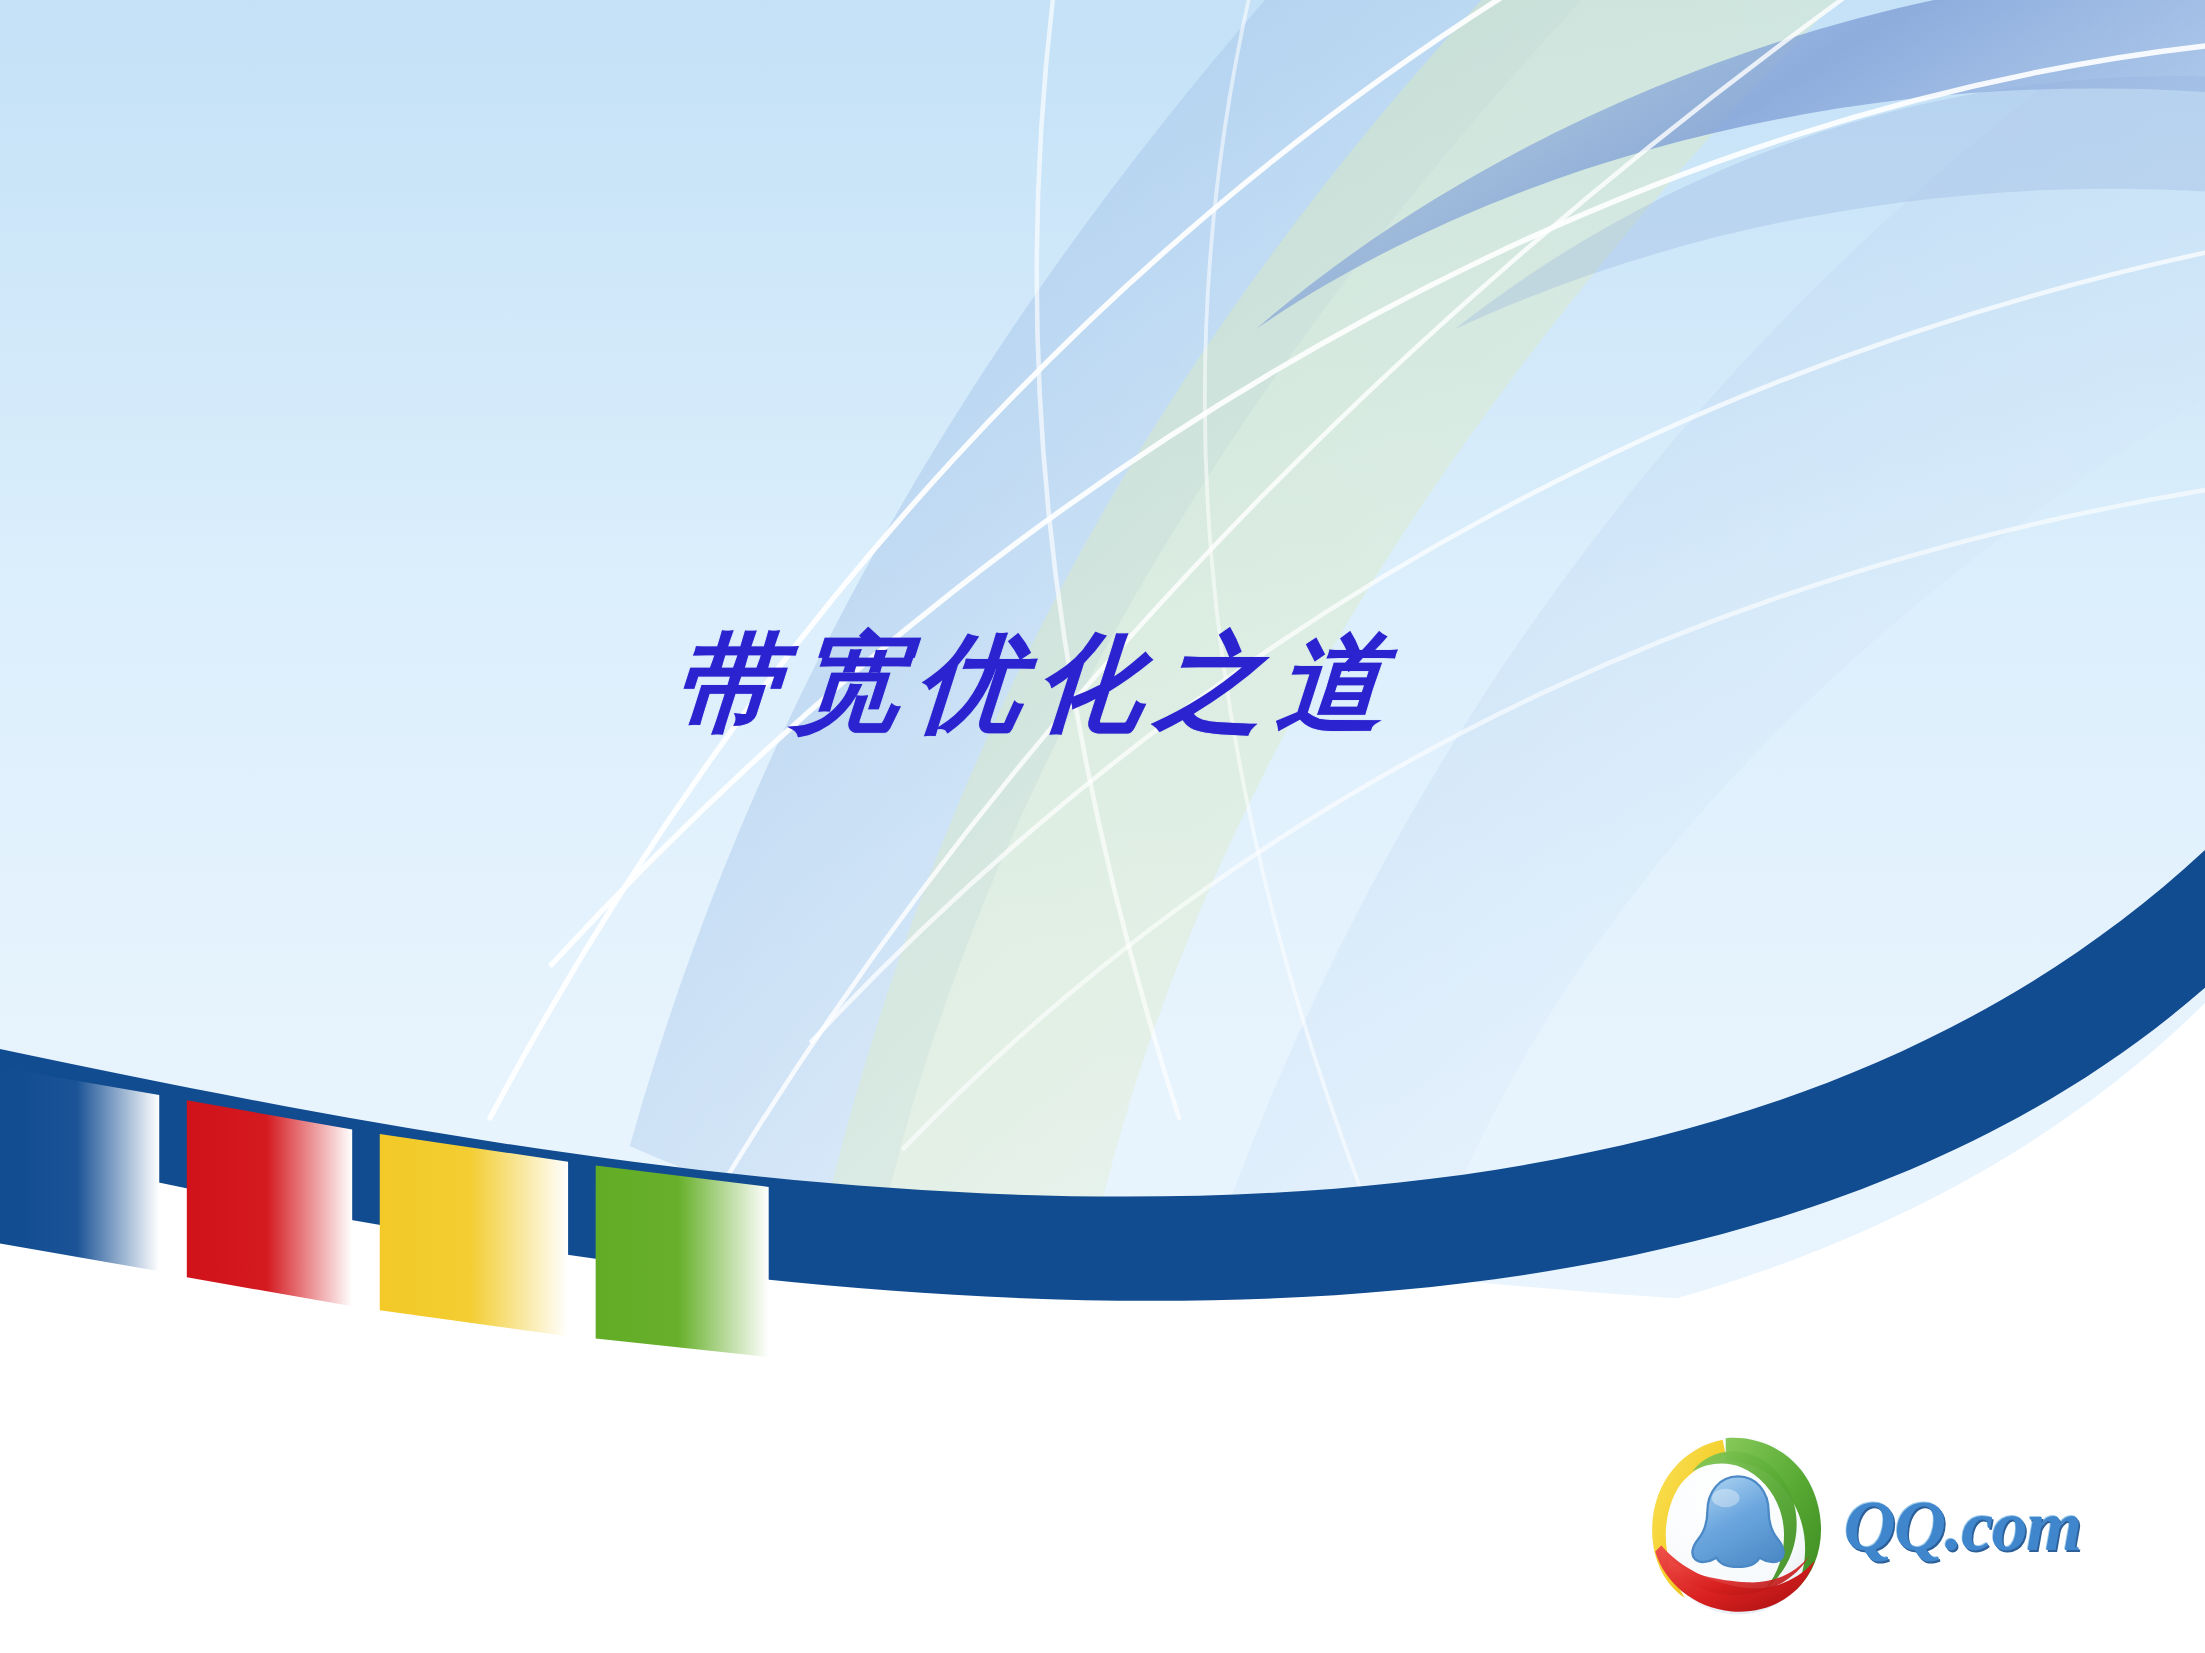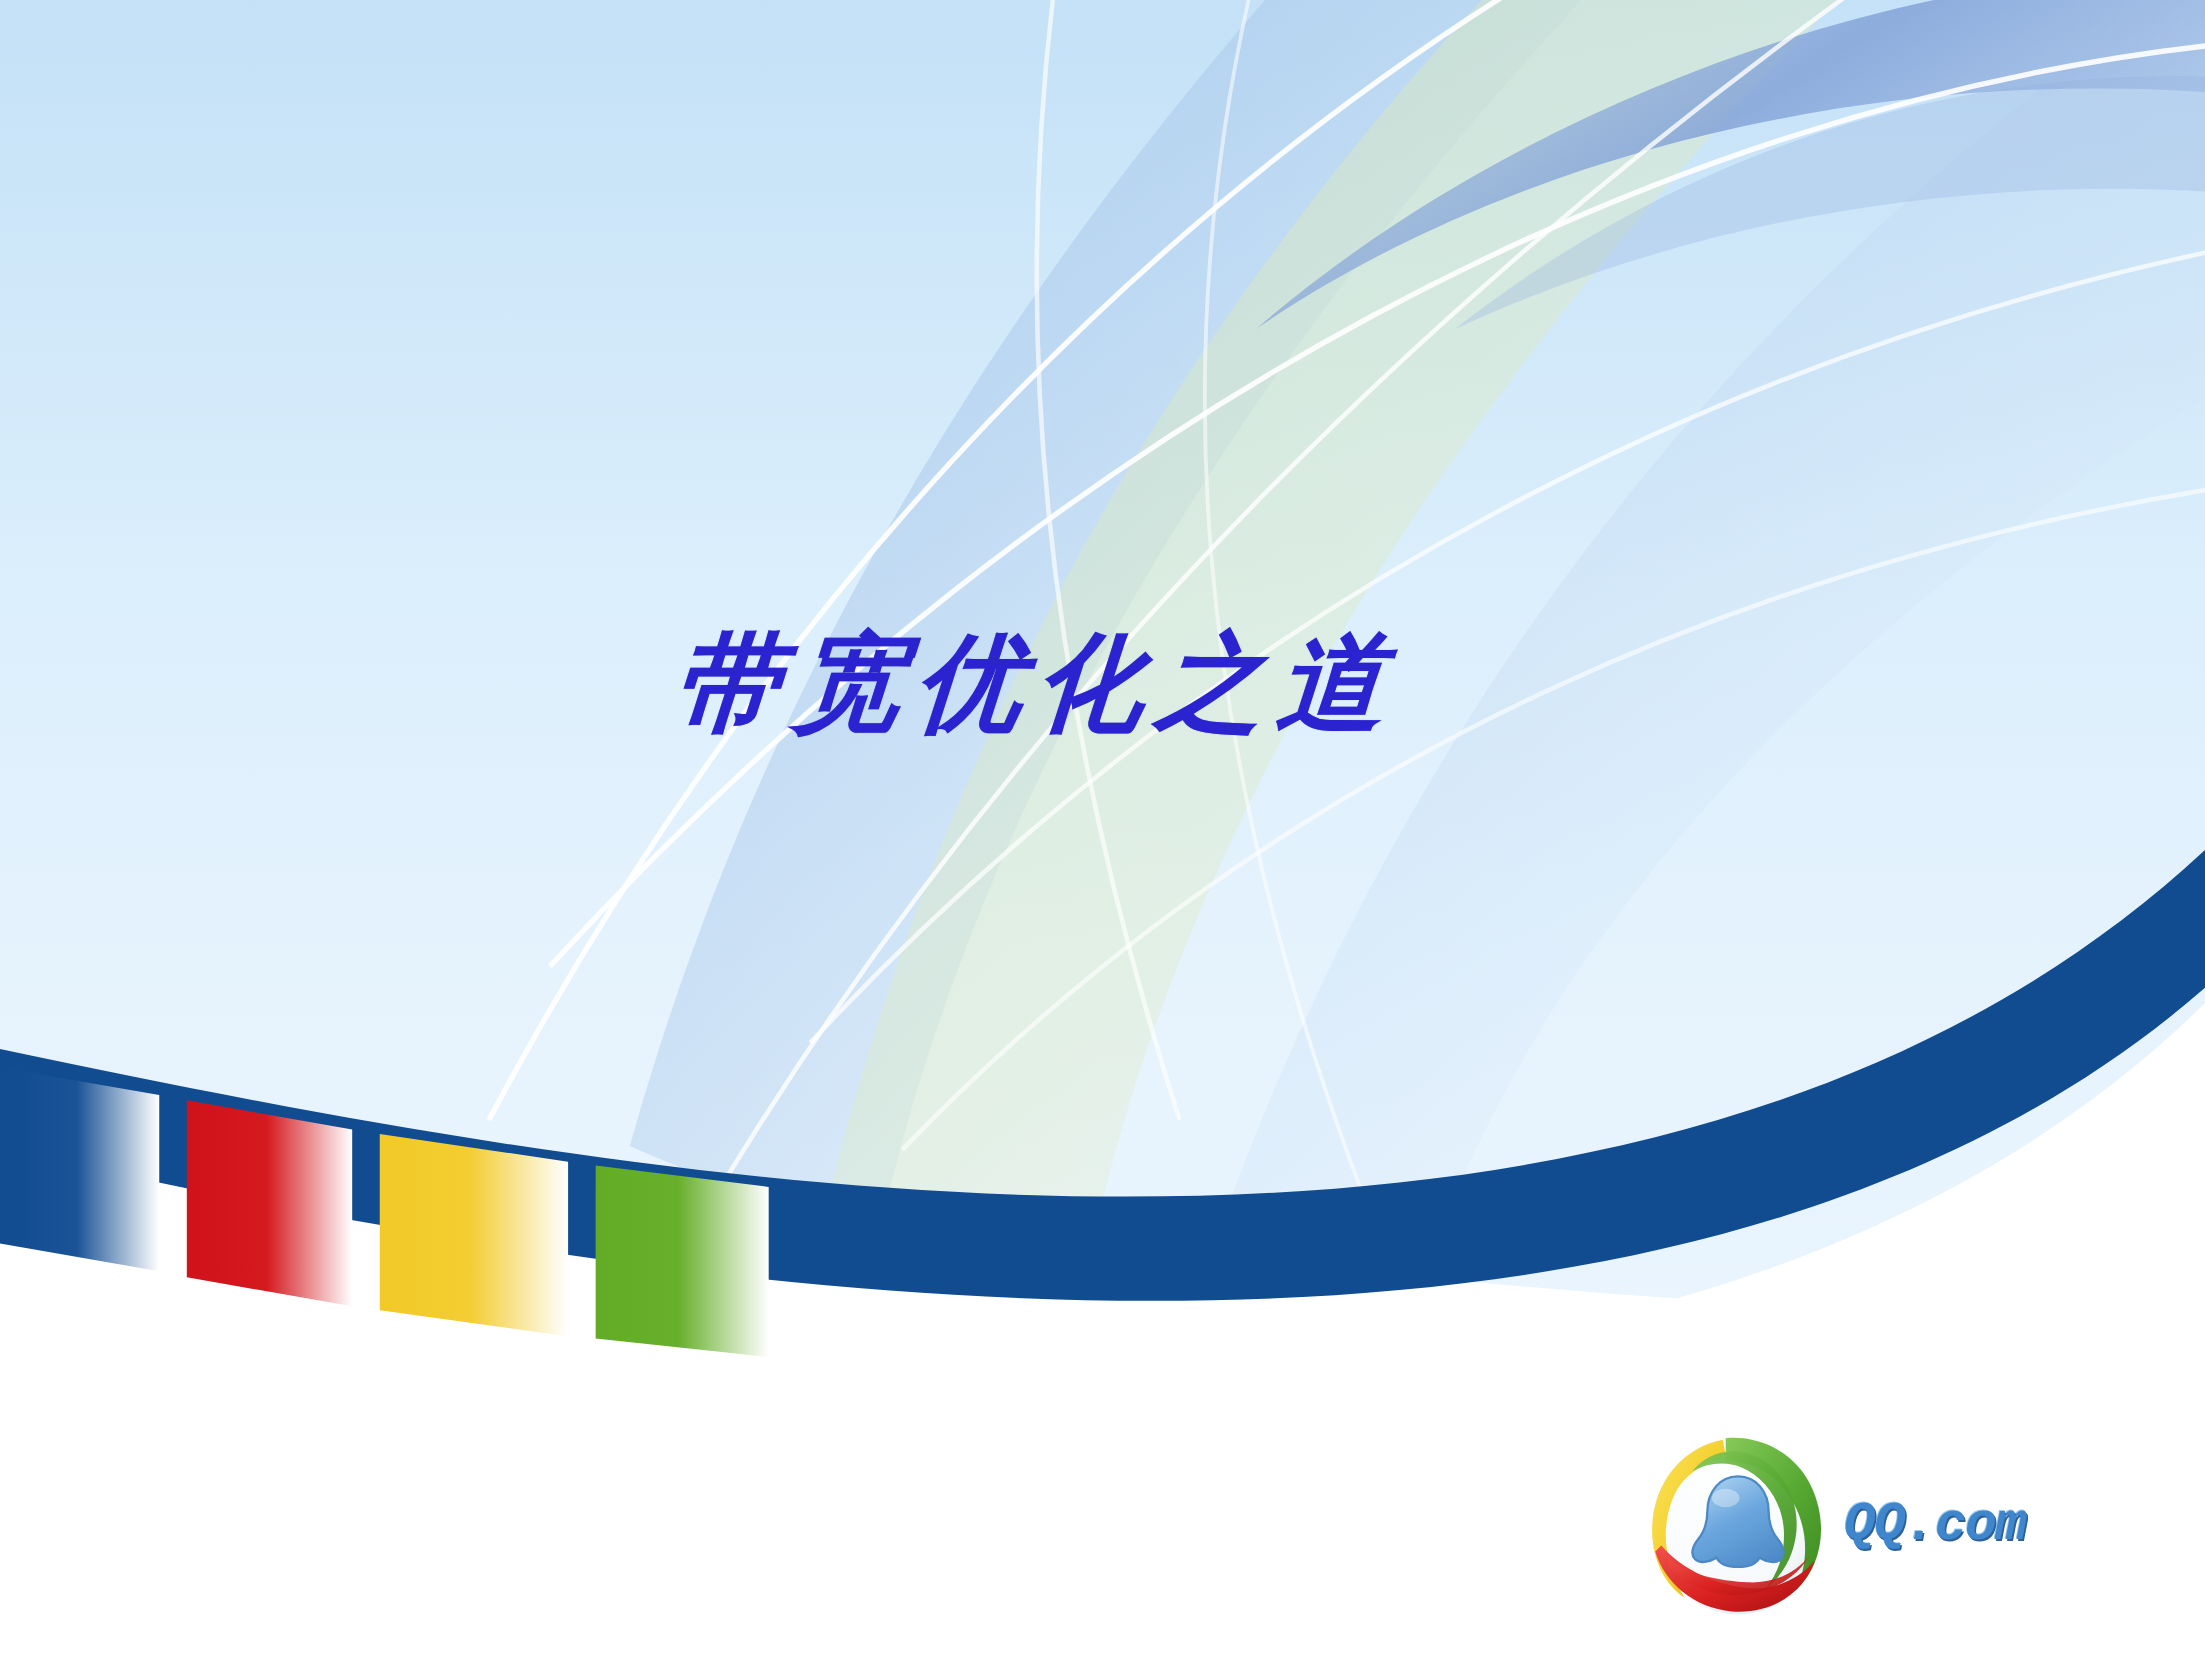--- a/index.html
+++ b/index.html
@@ -79,22 +79,22 @@
     font-size: 86px;
     font-weight: 700;
     color: #3d82c9;
     letter-spacing: 1.5px;
     text-shadow:
        1.5px 1.5px 0 #2c5f96,
       -0.8px -0.8px 0 #8fc0e8;
     white-space: nowrap;
   }
   #logo-en {
-    font-family: Liberation Mono, monospace;
-    font-size: 53px;
+    font-family: Liberation Serif, serif;
+    font-size: 72px;
     font-weight: 700;
     font-style: italic;
     color: #3f86cd;
     letter-spacing: -1.5px;
     margin-top: 4.6px;
     text-shadow:
        1.5px 1.5px 0 #2d6098,
       -0.8px -0.8px 0 #9ccaea;
     white-space: nowrap;
   }

